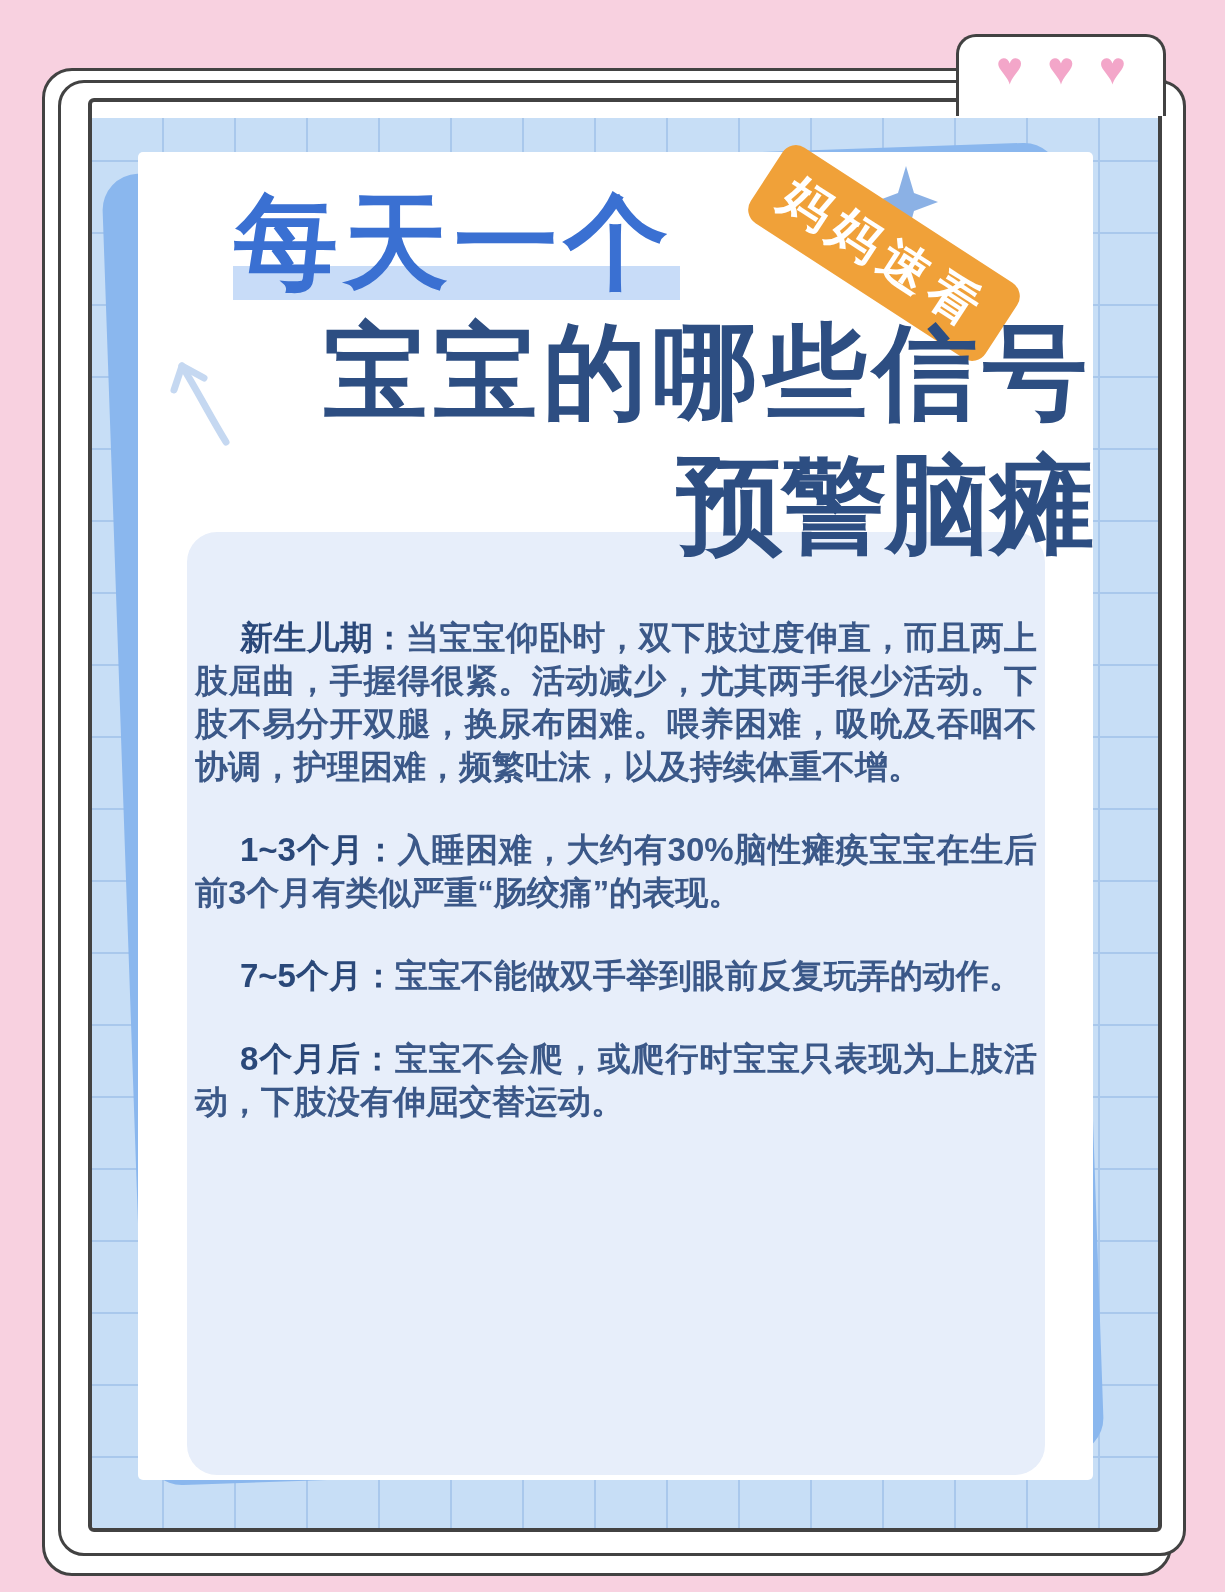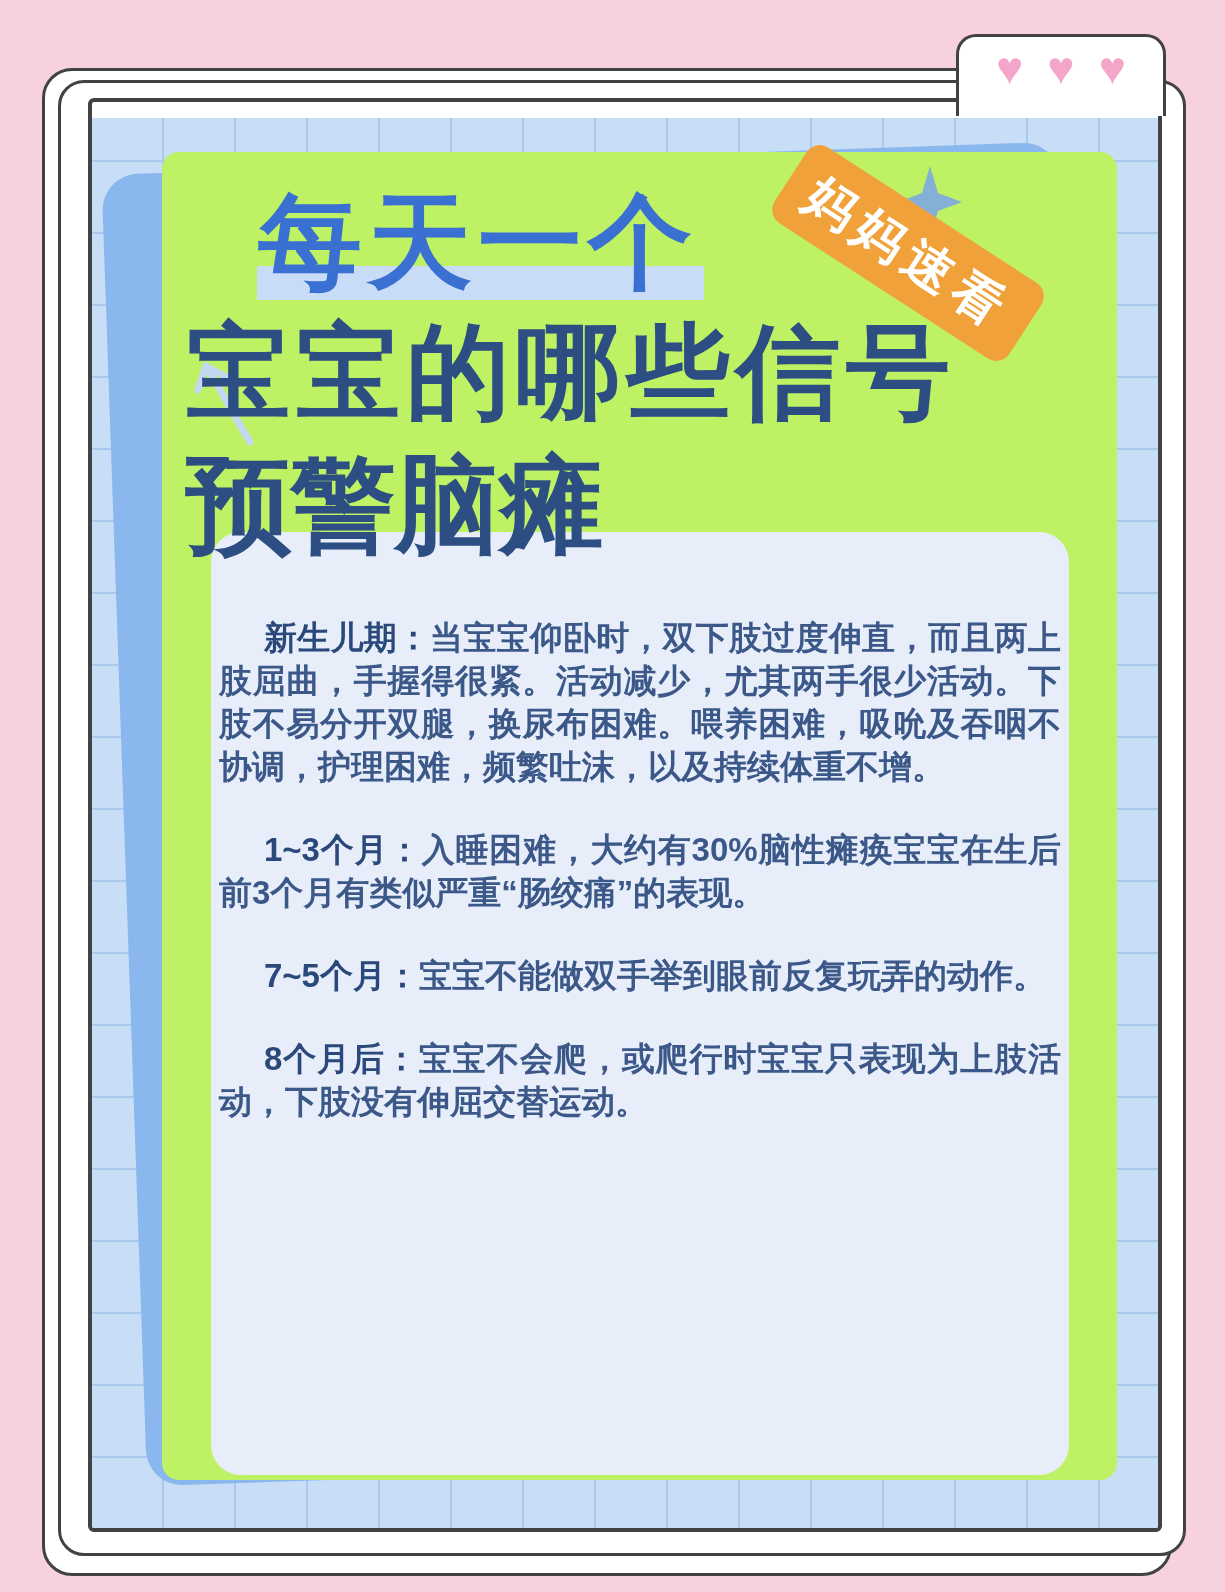--- a/index.html
+++ b/index.html
@@ -30,33 +30,33 @@
   .grid-paper{position:absolute;left:0;right:0;top:16px;bottom:0;
     background:
       repeating-linear-gradient(90deg,transparent 0 70px,var(--grid-line) 70px 72px),
       repeating-linear-gradient(0deg,transparent 0 70px,var(--grid-line) 70px 72px),
       var(--grid-blue);}
   
   .tilt-rect{position:absolute;left:124px;top:158px;width:958px;height:1312px;
     background:var(--tilt-blue);border-radius:36px;transform:rotate(-2deg);z-index:3;}
   
   .white-card{position:absolute;left:138px;top:152px;width:955px;height:1328px;
-    background:#bef264;border-radius:17px;z-index:4;margin-left:24px;}
+    background:#ffffff;border-radius:5px;z-index:4;}
   .eyebrow-wrap{position:absolute;left:96px;top:36px;z-index:2;}
   .eyebrow{position:relative;z-index:2;font-size:104px;font-weight:900;
     letter-spacing:6px;color:var(--eyebrow-blue);line-height:1.05;}
   .eyebrow-bar{position:absolute;left:95px;top:114px;width:447px;height:34px;
     background:var(--highlight-blue);z-index:1;}
   .badge{position:absolute;left:606px;top:56px;width:280px;height:90px;
     background:var(--badge-orange);border-radius:16px;transform:rotate(33deg);
     display:flex;align-items:center;justify-content:center;z-index:3;}
   .badge span{color:#fff;font-size:50px;font-weight:900;letter-spacing:8px;}
   .sparkle{position:absolute;left:705px;top:14px;z-index:2;}
   .arrow{position:absolute;left:10px;top:198px;z-index:2;}
-  .headline{position:absolute;left:0;width:100%;text-align:left;
+  .headline{position:absolute;left:0;width:100%;text-align:right;
     color:var(--title-navy);font-weight:900;line-height:1;z-index:5;padding-left:24px;}
   .headline.l1{top:168px;font-size:104px;letter-spacing:6px;}
   .headline.l2{top:300px;font-size:106px;letter-spacing:-2px;}
   
   .panel{position:absolute;left:49px;top:380px;width:858px;height:943px;
     background:var(--panel-blue);border-radius:30px;z-index:4;
     padding:84px 8px 0 8px;overflow:hidden;}
   .para{font-size:33px;line-height:43px;color:var(--body-navy);font-weight:600;
     text-align:justify;text-indent:45px;margin-bottom:40px;
     font-family:"Liberation Sans","DejaVu Sans",sans-serif;}

